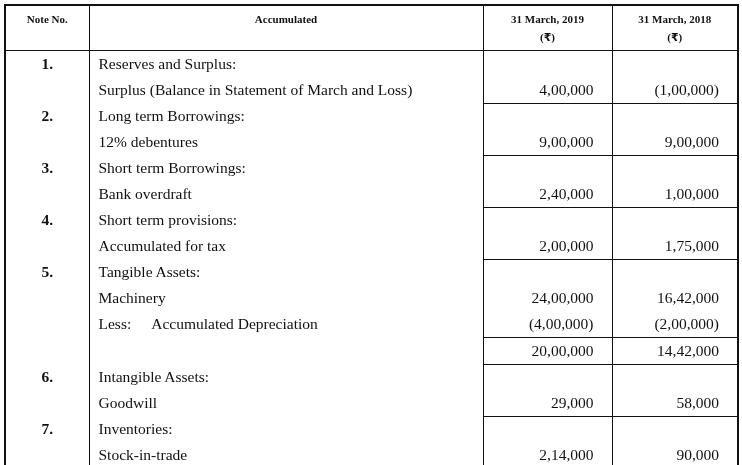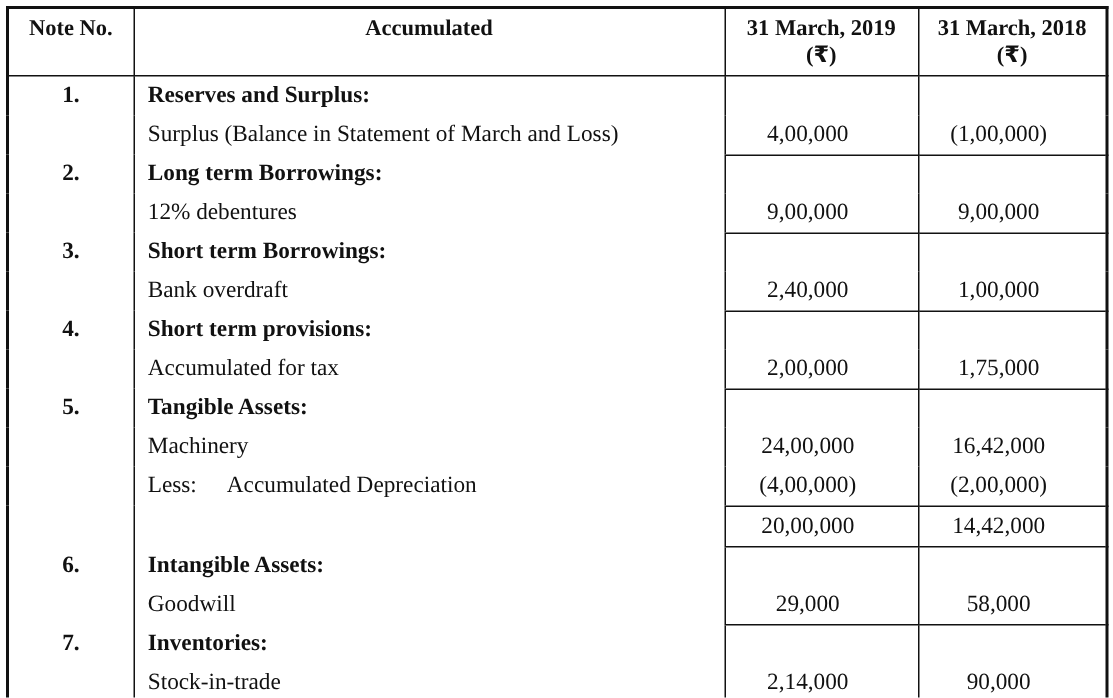--- a/index.html
+++ b/index.html
@@ -33,30 +33,30 @@
   .vline { border-right: 1.5px solid #111111; }
 
   thead th {
     height: 40px;
     vertical-align: top;
     text-align: center;
     font-weight: bold;
     border-bottom: 1.5px solid #111111;
     padding-top: 4px;
     line-height: 18px;
-    font-size: 15px;
+    font-size: 11px;
   }
   .currency { font-family: "Liberation Serif", "DejaVu Sans", serif; }
 
   tbody td { height: 26px; line-height: 26px; vertical-align: bottom; }
   td.note { text-align: center; font-weight: bold; }
   td.part { padding-left: 9px; }
-  td.part.title { font-weight: bold; }
+  td.part.title { font-weight: normal; }
   td.amt {
-    text-align: center;
+    text-align: right;
     padding-right: 18px;
     vertical-align: bottom;
   }
   td.amt div { line-height: 26px; height: 26px; }
   td.boxed { border-bottom: 1.5px solid #111111; }
   .prefix { margin-right: 20px; }
 </style>
 </head>
 <body>
 

